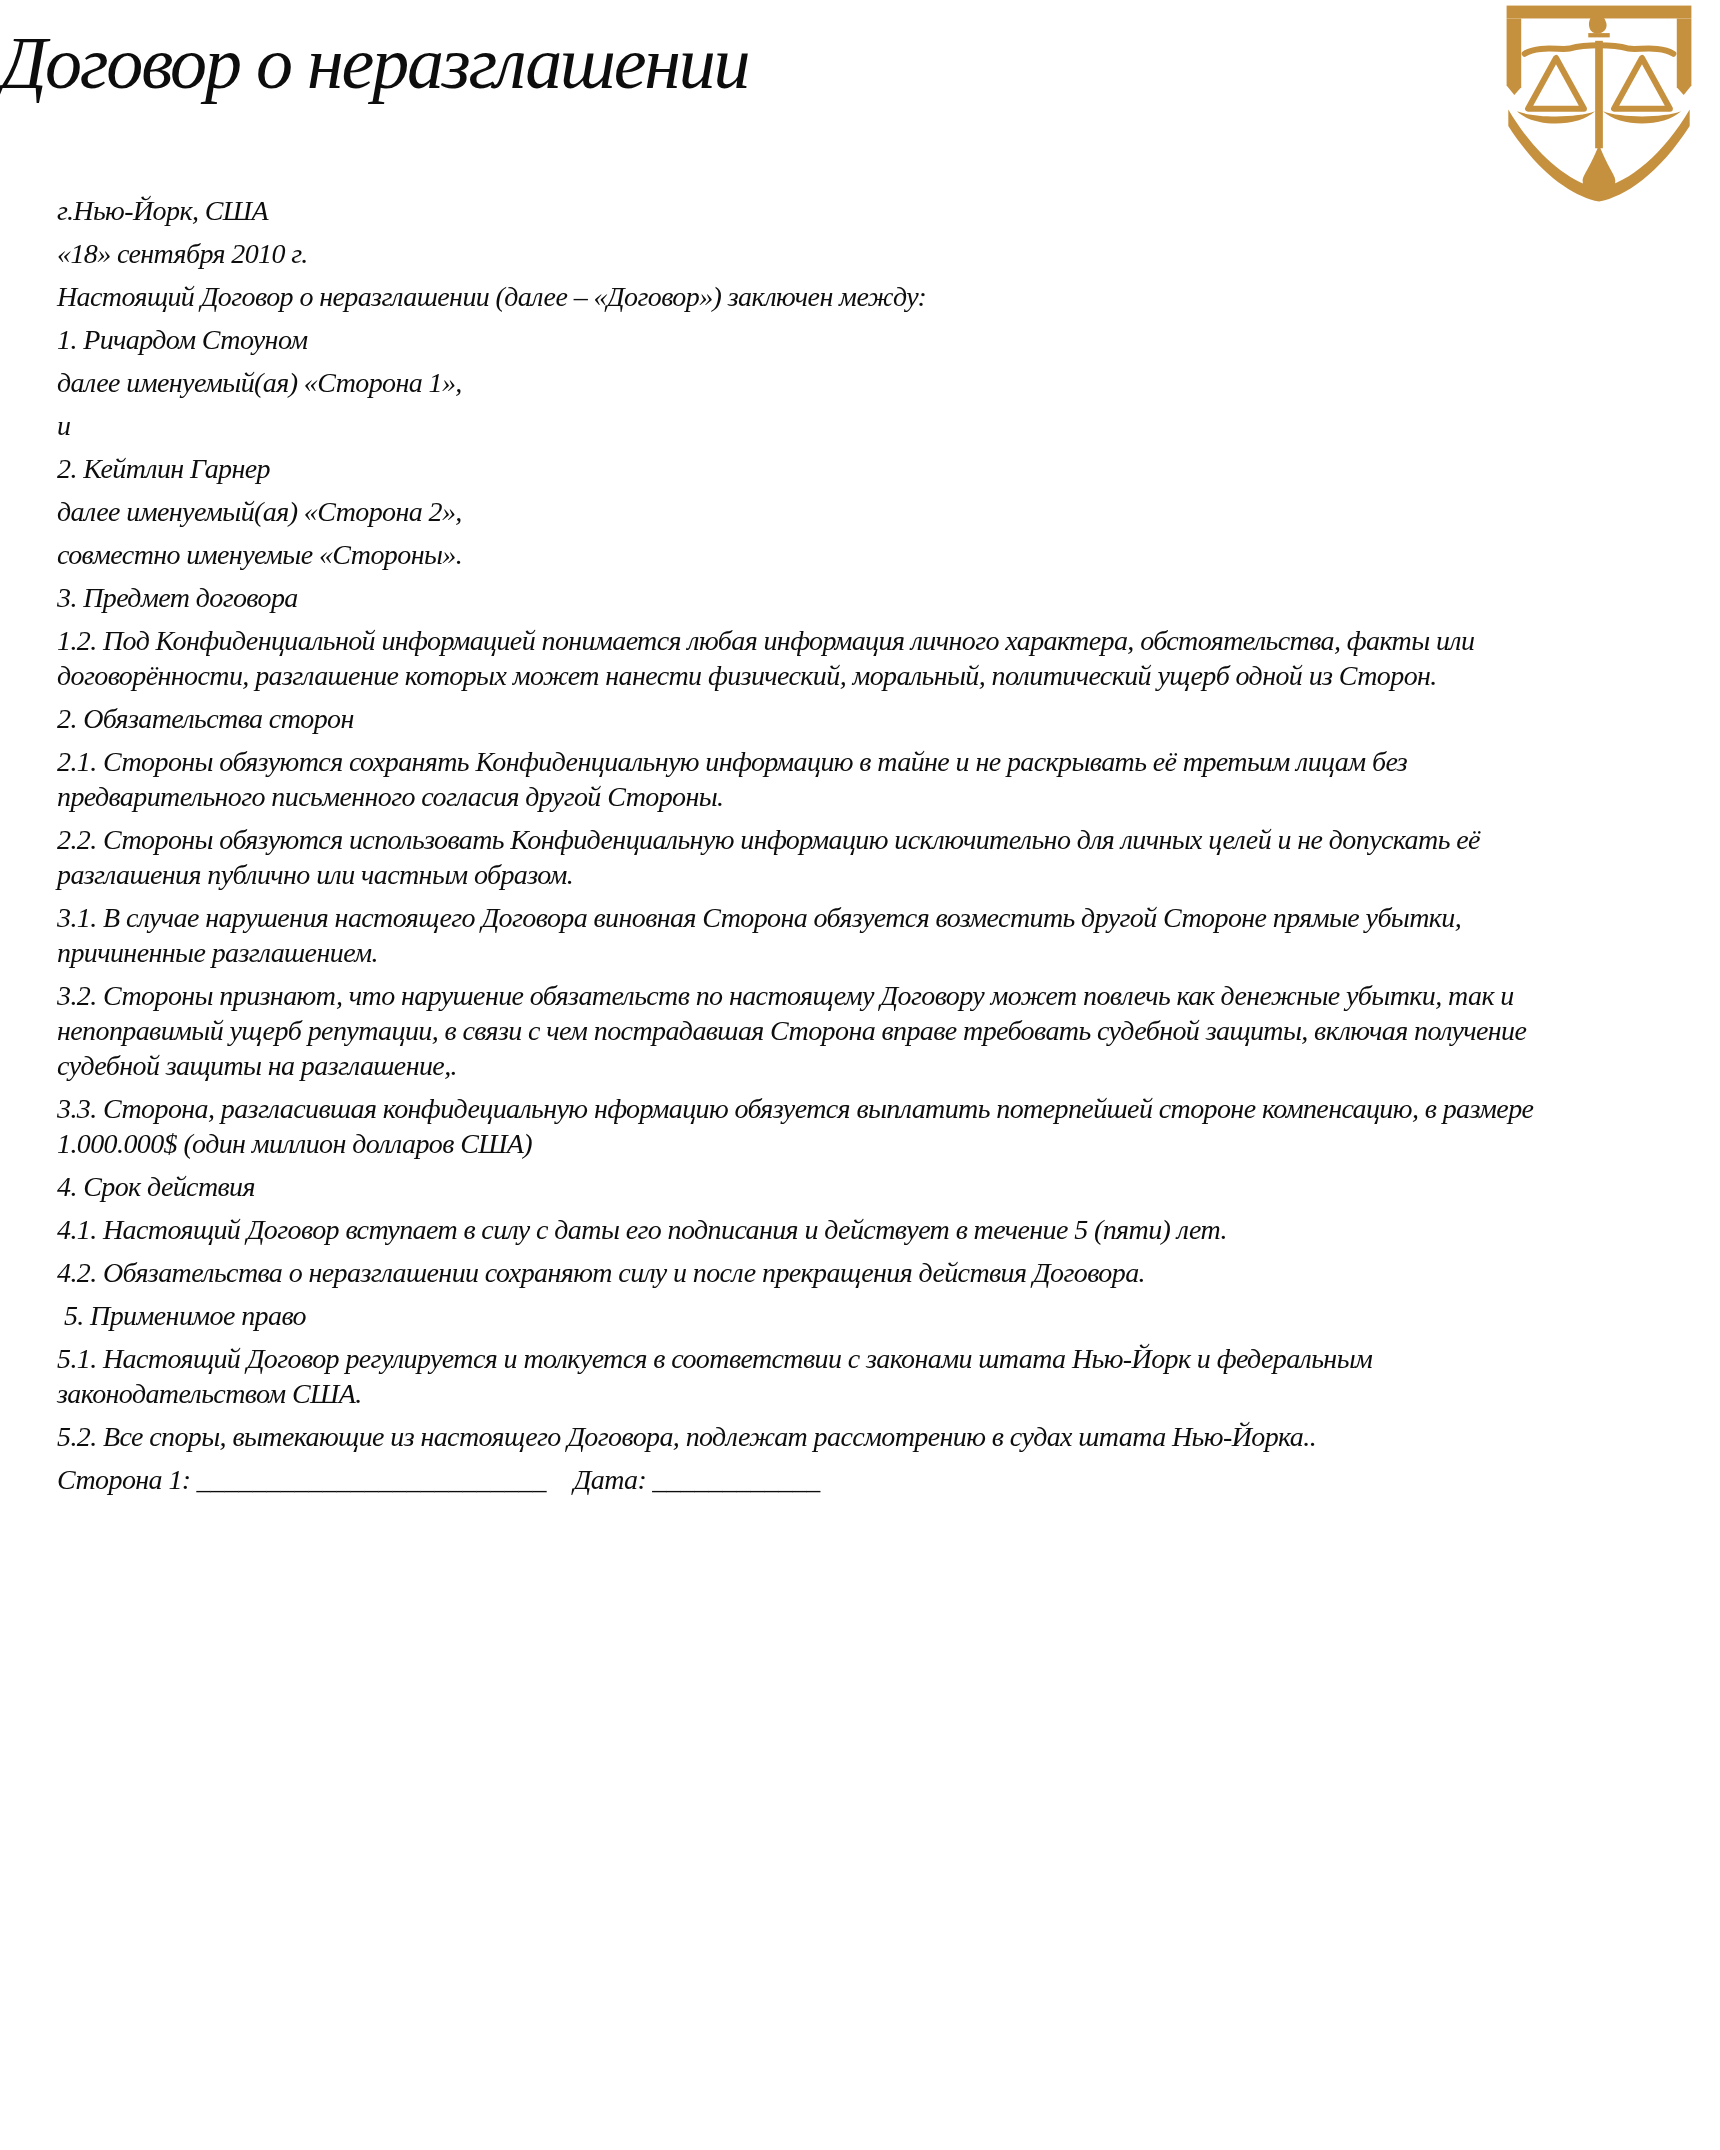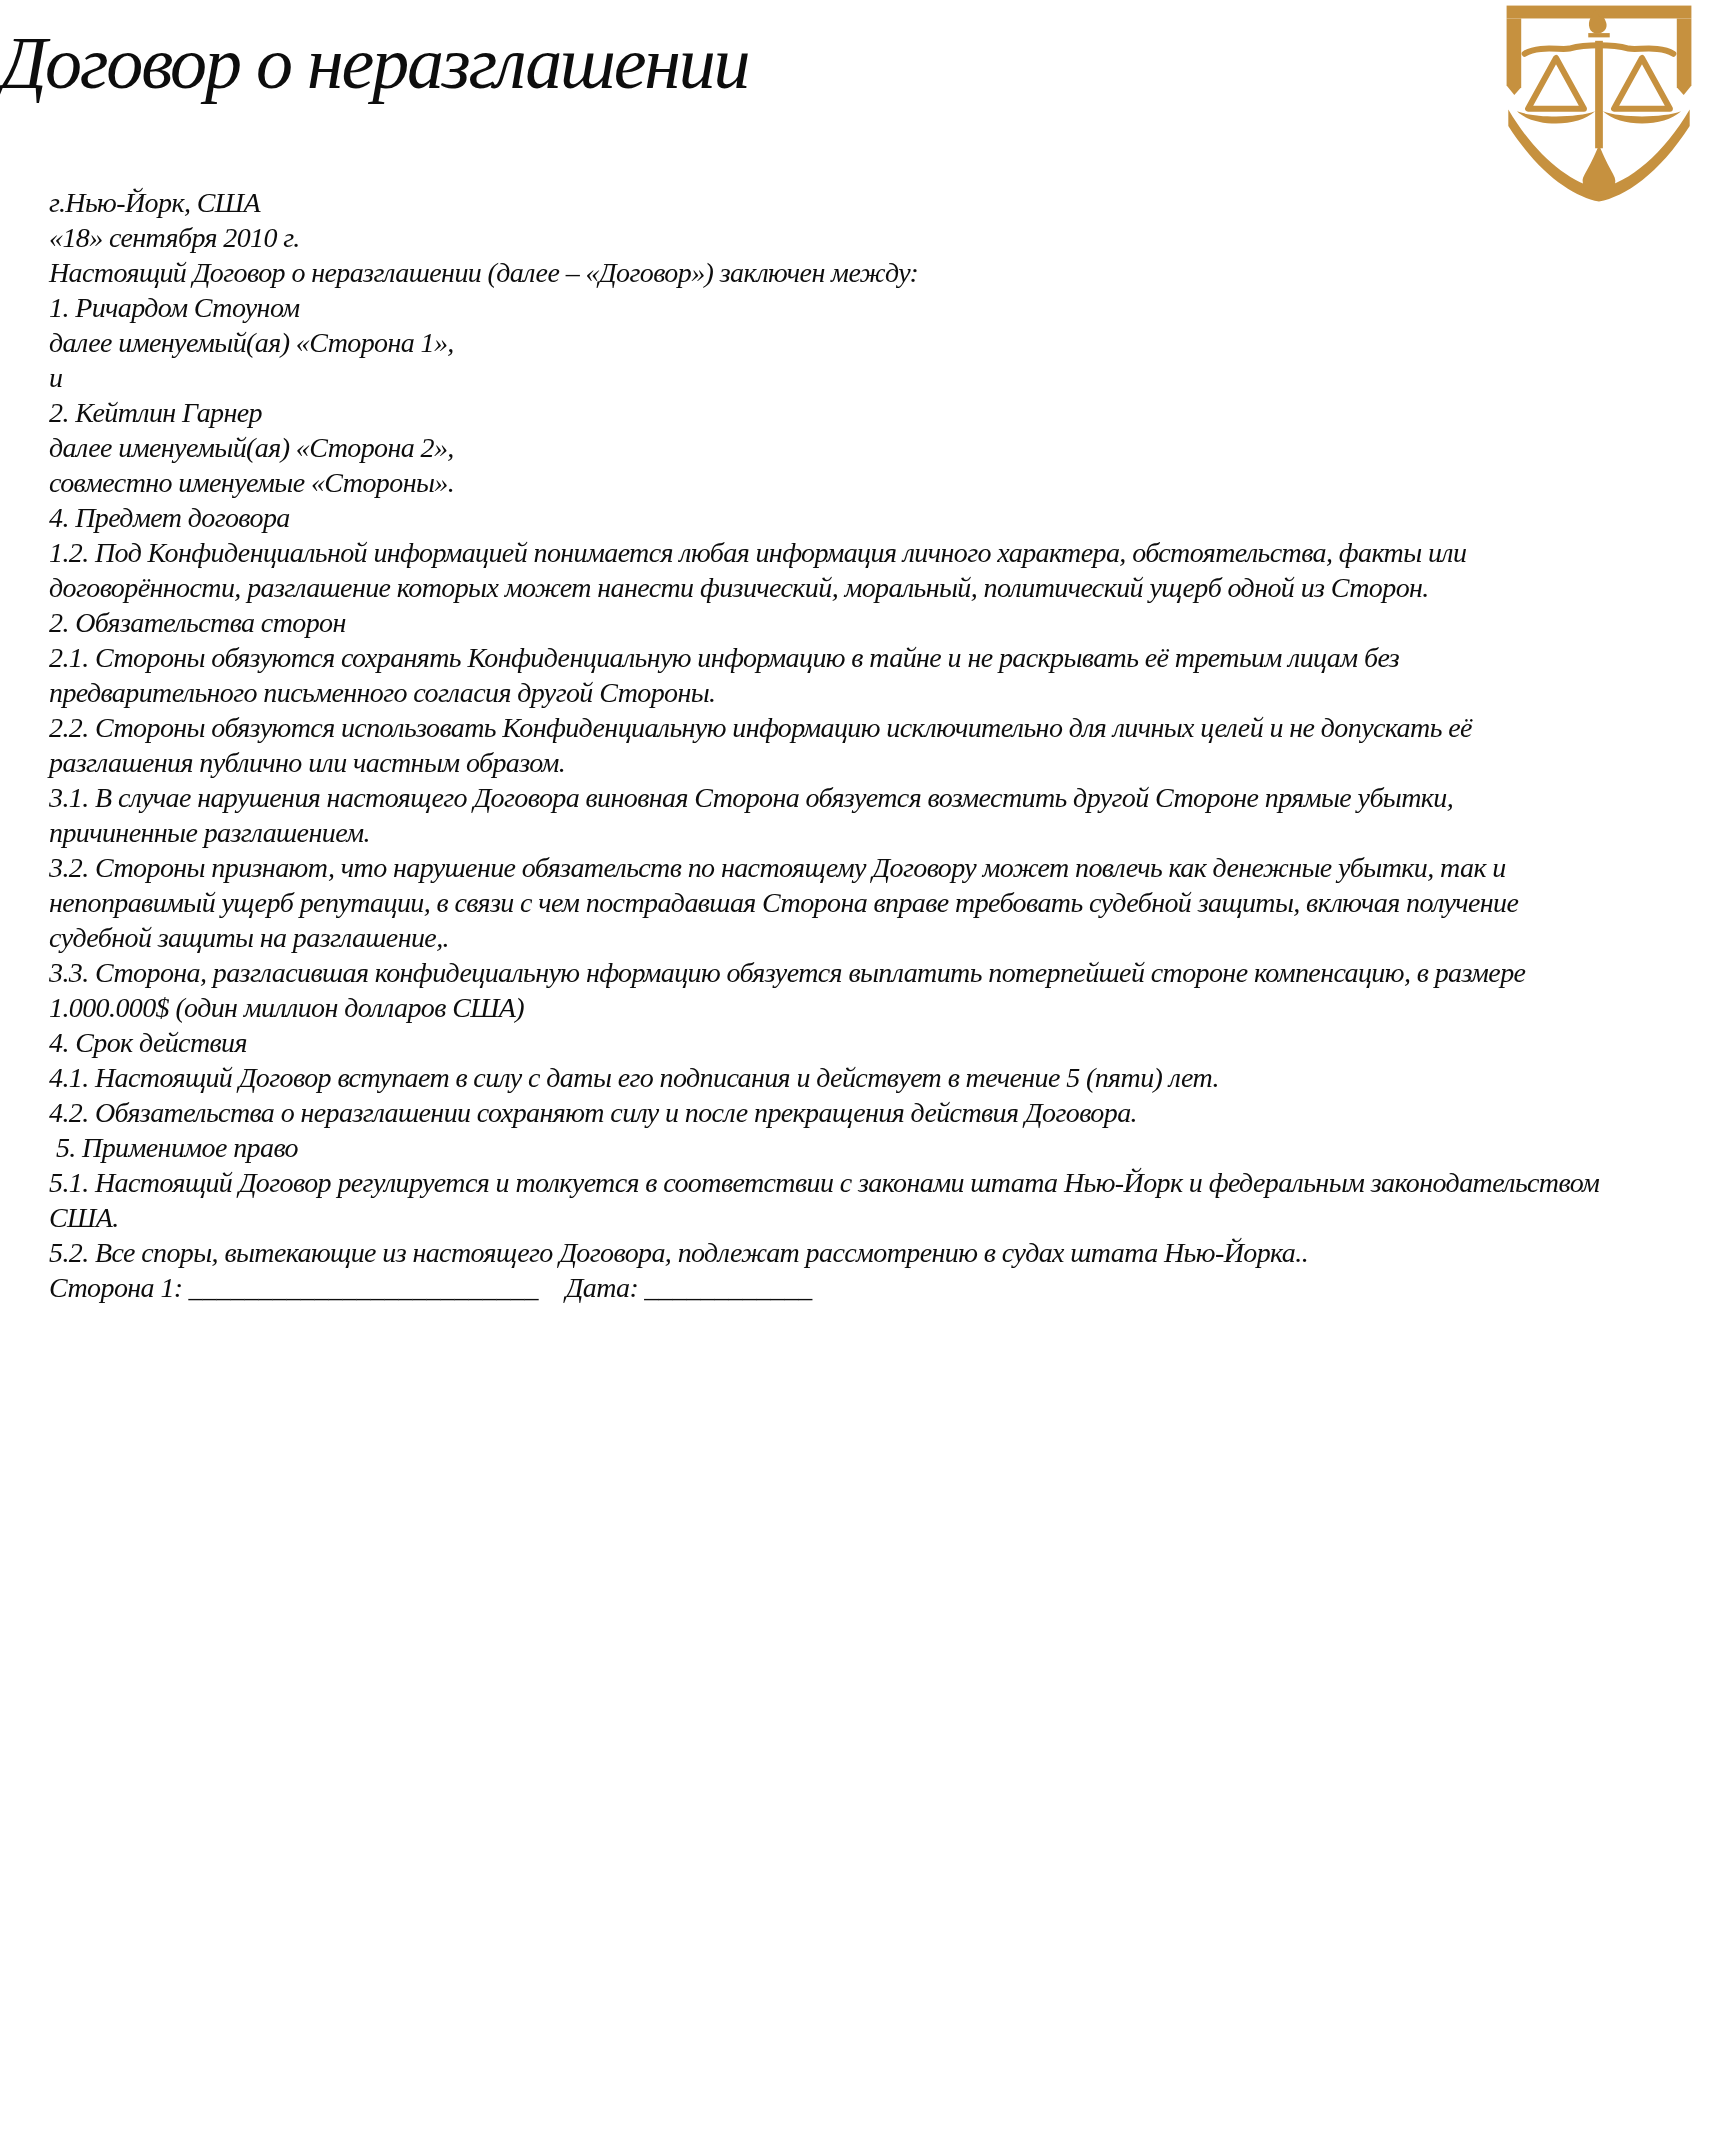--- a/index.html
+++ b/index.html
@@ -30,21 +30,21 @@
   }
   .content {
     position: absolute;
     left: 49px;
     top: 185px;
     width: 1557px;
     font-size: 28px;
     line-height: 35px;
     letter-spacing: -0.6px;
   }
-  .content p { margin: 0; }
+  .content p { margin: 8px; }
   .mt-lead  { margin-top: 58px; }
   .mt-and   { margin-top: 15px; }
   .mt-p2    { margin-top: 17.6px; }
   .mt-joint { margin-top: 89px; }
   .mt-h1    { margin-top: 42px; }
   .mt-h2    { margin-top: 51px; }
   .mt-h3    { margin-top: 43px; }
   .mt-h4    { margin-top: 99px; }
   .mt-h5    { margin-top: 83px; }
   .mt-h6    { margin-top: 76px; }
@@ -89,21 +89,21 @@
     <p>«18» сентября 2010 г.</p>
 
     <p class="mt-lead">Настоящий Договор о неразглашении (далее – «Договор») заключен между:</p>
     <p>1. Ричардом Стоуном</p>
     <p>далее именуемый(ая) «Сторона 1»,</p>
     <p class="mt-and">и</p>
     <p class="mt-p2">2. Кейтлин Гарнер</p>
     <p>далее именуемый(ая) «Сторона 2»,</p>
     <p class="mt-joint">совместно именуемые «Стороны».</p>
 
-    <p class="mt-h1">4. Предмет договора</p>
+    <p class="mt-h1">3. Предмет договора</p>
     <p>1.2. Под Конфиденциальной информацией понимается любая информация личного характера, обстоятельства, факты или договорённости, разглашение которых может нанести физический, моральный, политический ущерб одной из Сторон.</p>
 
     <p class="mt-h2">2. Обязательства сторон</p>
     <p>2.1. Стороны обязуются сохранять Конфиденциальную информацию в тайне и не раскрывать её третьим лицам без предварительного письменного согласия другой Стороны.</p>
     <p>2.2. Стороны обязуются использовать Конфиденциальную информацию исключительно для личных целей и не допускать её разглашения публично или частным образом.</p>
 
     <p>3.1. В случае нарушения настоящего Договора виновная Сторона обязуется возместить другой Стороне прямые убытки, причиненные разглашением.</p>
     <p>3.2. Стороны признают, что нарушение обязательств по настоящему Договору может повлечь как денежные убытки, так и непоправимый ущерб репутации, в связи с чем пострадавшая Сторона вправе требовать судебной защиты, включая получение судебной защиты на разглашение,.</p>
     <p>3.3. Сторона, разгласившая конфидециальную нформацию обязуется выплатить потерпейшей стороне компенсацию, в размере 1.000.000$ (один миллион долларов США)</p>
 

